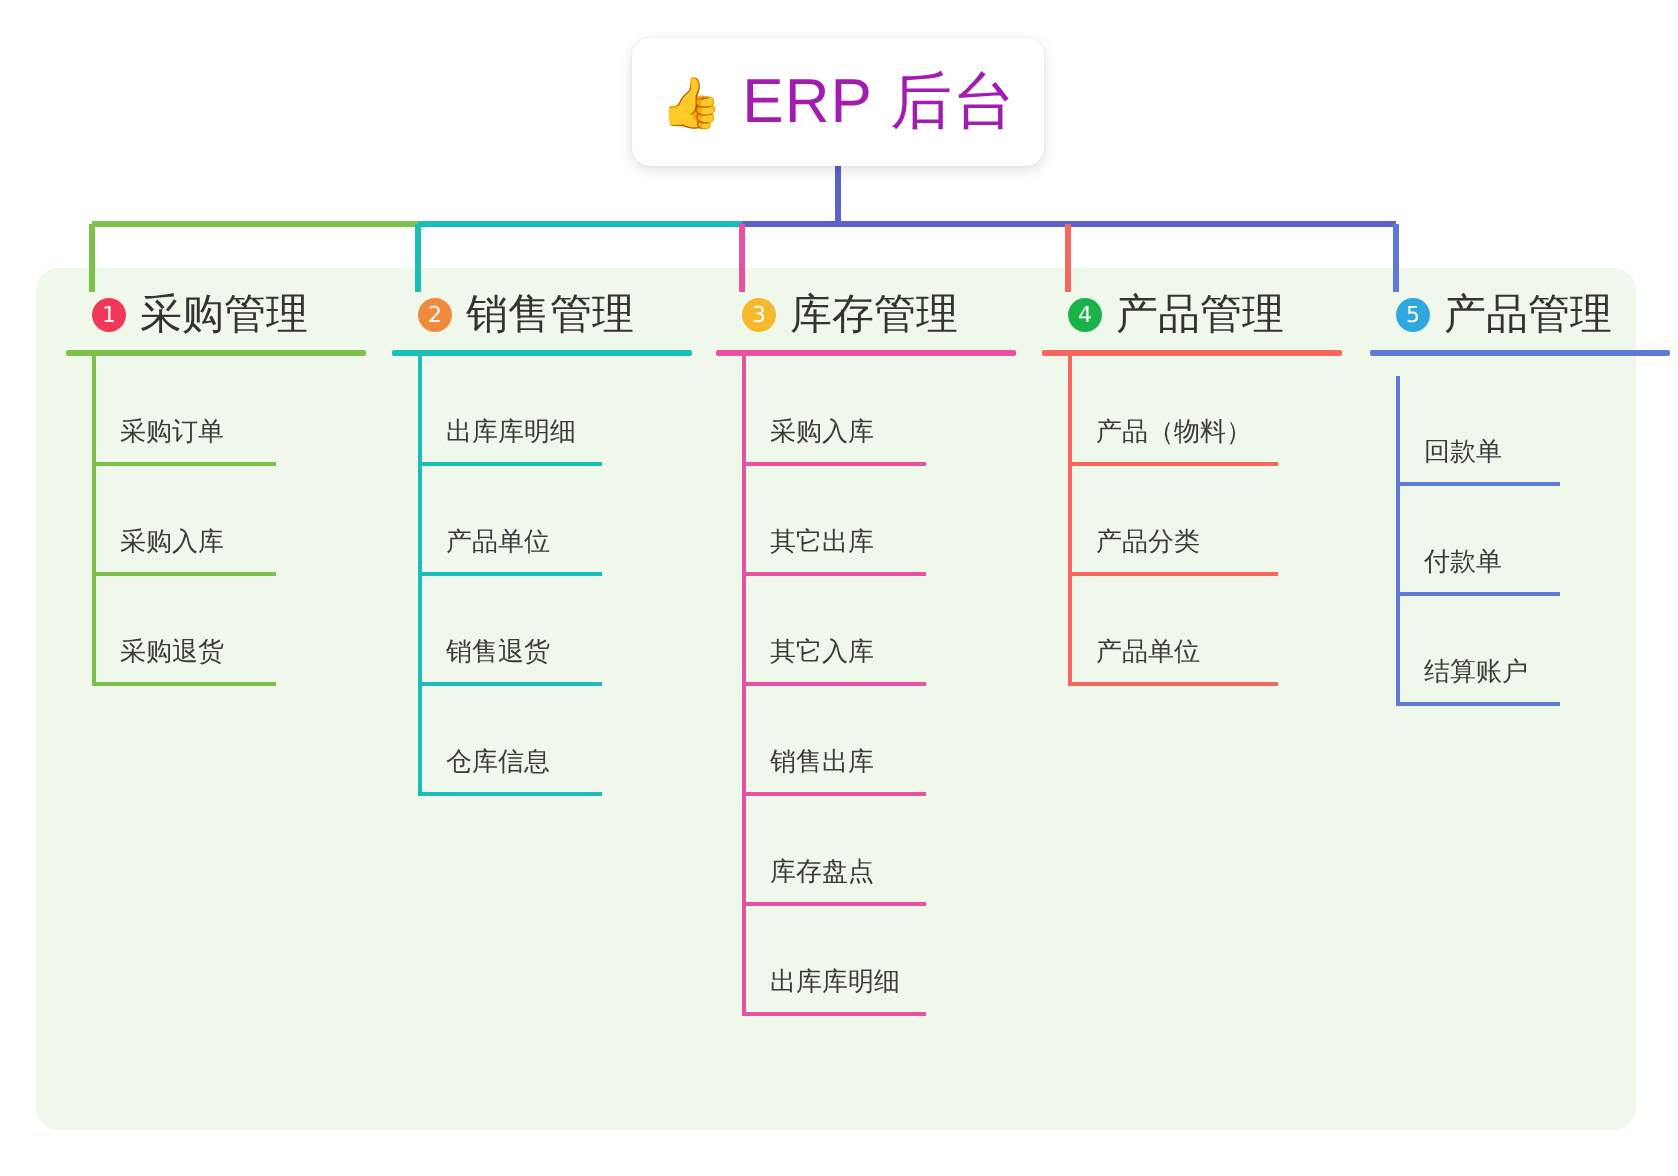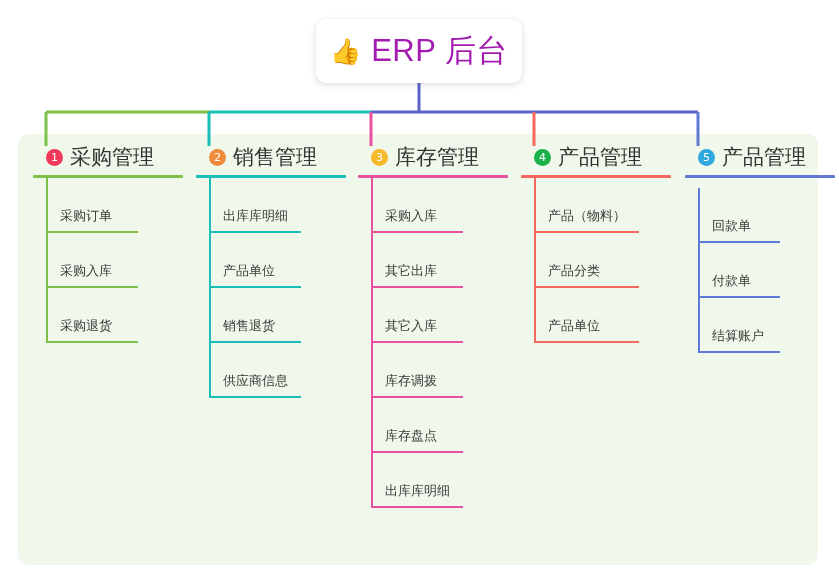--- a/index.html
+++ b/index.html
@@ -161,21 +161,21 @@
             <div class="leaf-label">产品单位</div>
             <div class="leaf-rule" style="background: rgb(25, 191, 183); width: 92px;"></div>
           </div>
           <div class="leaf">
             <div class="leaf-stem" style="background: rgb(25, 191, 183);"></div>
             <div class="leaf-label">销售退货</div>
             <div class="leaf-rule" style="background: rgb(25, 191, 183); width: 92px;"></div>
           </div>
           <div class="leaf">
             <div class="leaf-stem" style="background: rgb(25, 191, 183);"></div>
-            <div class="leaf-label">供应商信息</div>
+            <div class="leaf-label">仓库信息</div>
             <div class="leaf-rule" style="background: rgb(25, 191, 183); width: 92px;"></div>
           </div>
         </div>
       </div>
       <div class="branch" style="left: 358px;">
         <div class="branch-head">
           <span class="badge" style="background: rgb(245, 185, 43);">3</span>
           <span class="branch-title">库存管理</span>
         </div>
         <div class="head-rule" style="background: rgb(232, 81, 159); width: 150px;"></div>
@@ -190,21 +190,21 @@
             <div class="leaf-label">其它出库</div>
             <div class="leaf-rule" style="background: rgb(232, 81, 159); width: 92px;"></div>
           </div>
           <div class="leaf">
             <div class="leaf-stem" style="background: rgb(232, 81, 159);"></div>
             <div class="leaf-label">其它入库</div>
             <div class="leaf-rule" style="background: rgb(232, 81, 159); width: 92px;"></div>
           </div>
           <div class="leaf">
             <div class="leaf-stem" style="background: rgb(232, 81, 159);"></div>
-            <div class="leaf-label">库存调拨</div>
+            <div class="leaf-label">销售出库</div>
             <div class="leaf-rule" style="background: rgb(232, 81, 159); width: 92px;"></div>
           </div>
           <div class="leaf">
             <div class="leaf-stem" style="background: rgb(232, 81, 159);"></div>
             <div class="leaf-label">库存盘点</div>
             <div class="leaf-rule" style="background: rgb(232, 81, 159); width: 92px;"></div>
           </div>
           <div class="leaf">
             <div class="leaf-stem" style="background: rgb(232, 81, 159);"></div>
             <div class="leaf-label">出库库明细</div>

